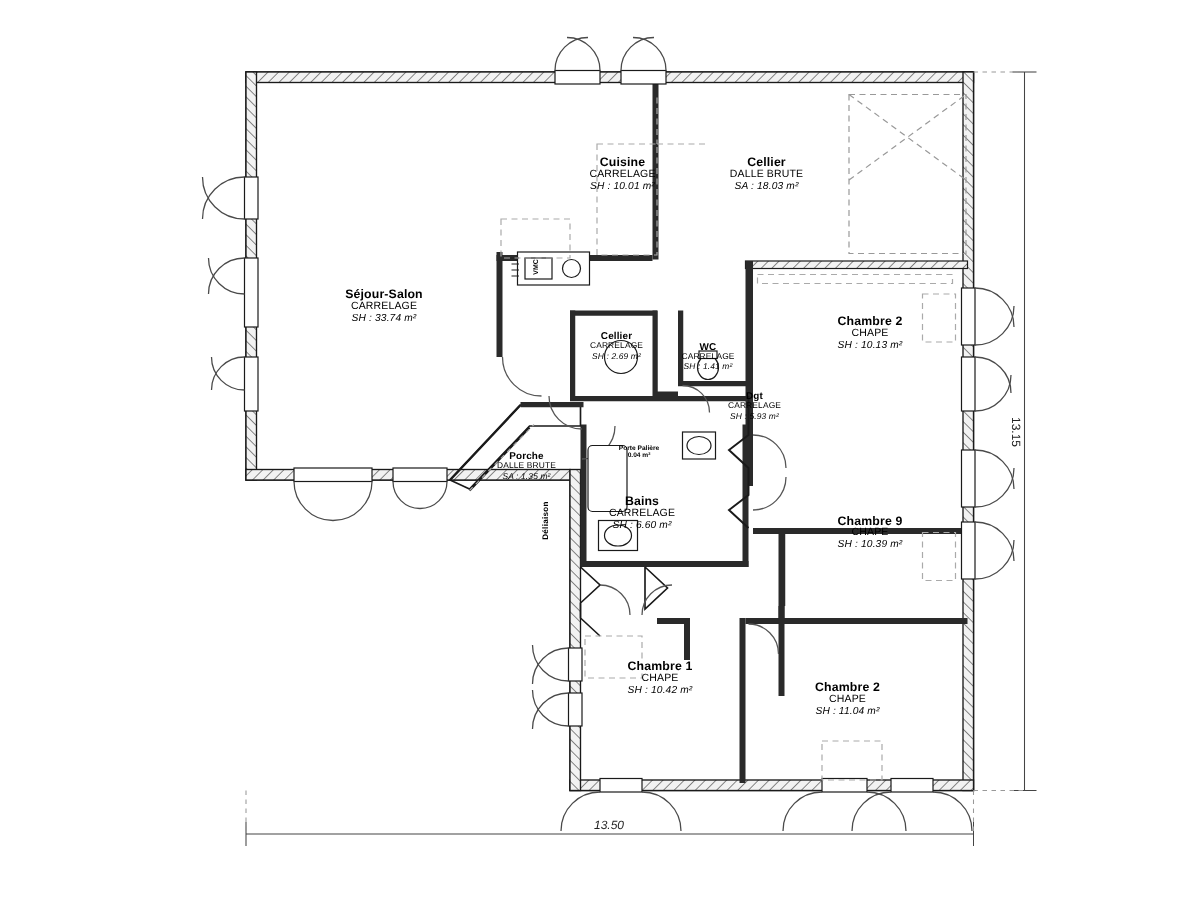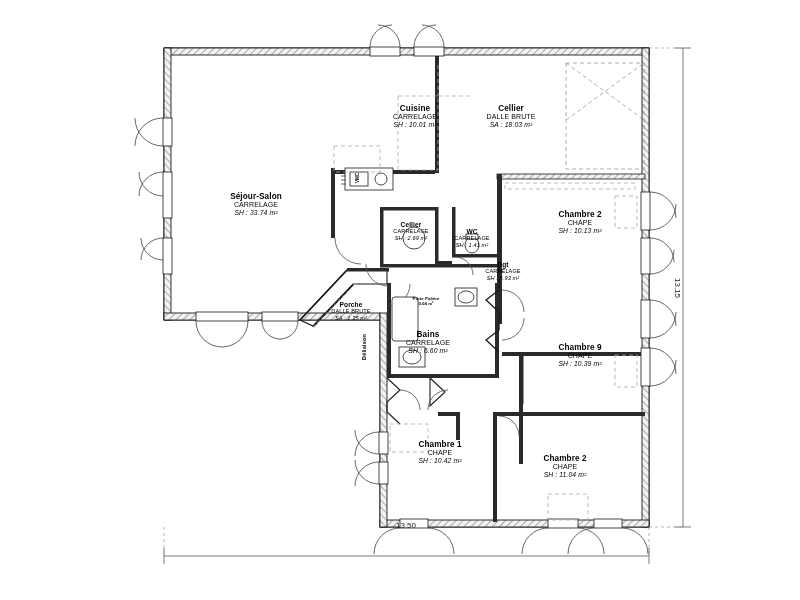--- a/index.html
+++ b/index.html
@@ -326,17 +326,17 @@
 
   <div class="micro" style="left:426px;top:301px;">
     <div>Porte Palière</div>
     <div>0.04 m²</div>
   </div>
 
   <div class="vlabel" style="left:364px;top:347px;">Déliaison</div>
 
   <div class="mvt" style="left:357px;top:178px;">VMC</div>
 
-  <div class="dimtext" style="left:406px;top:525px;">13.50</div>
+  <div class="dimtext" style="left:406px;top:550px;font-style:italic;">13.50</div>
 
   <div class="dimtext vert" style="left:677px;top:288px;">13.15</div>
 
 </div>
 
 </body></html>

